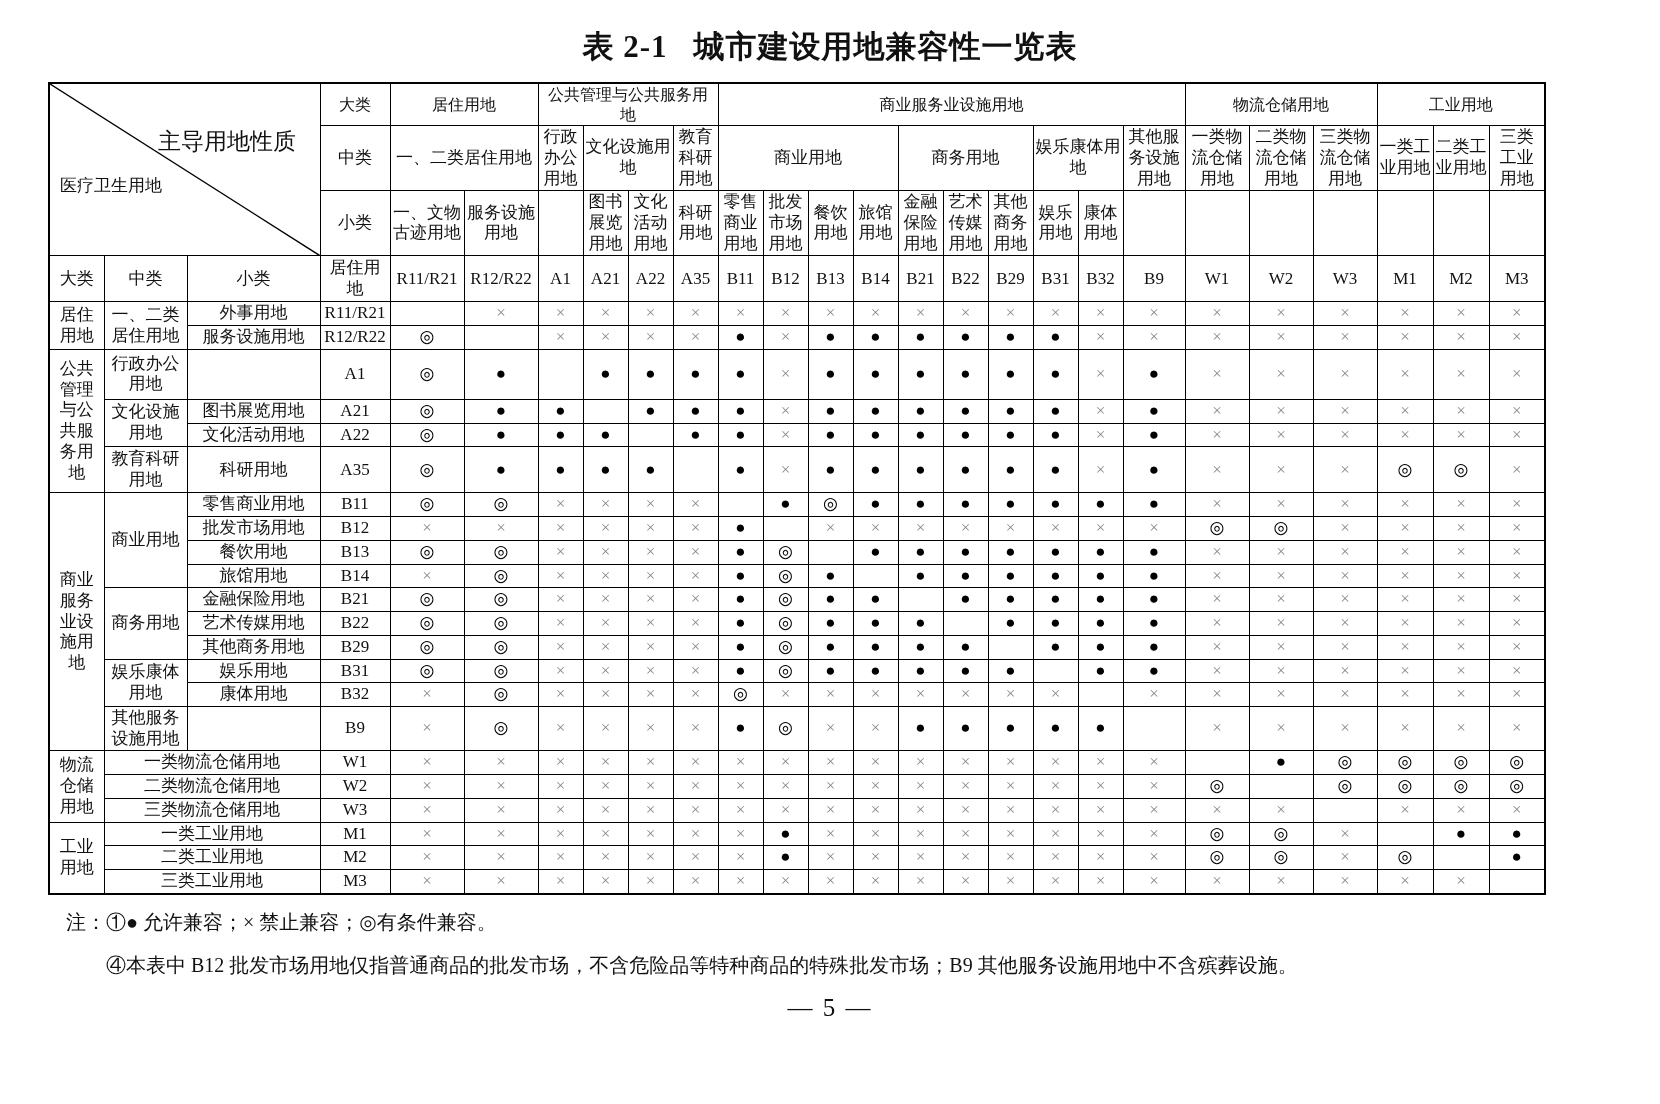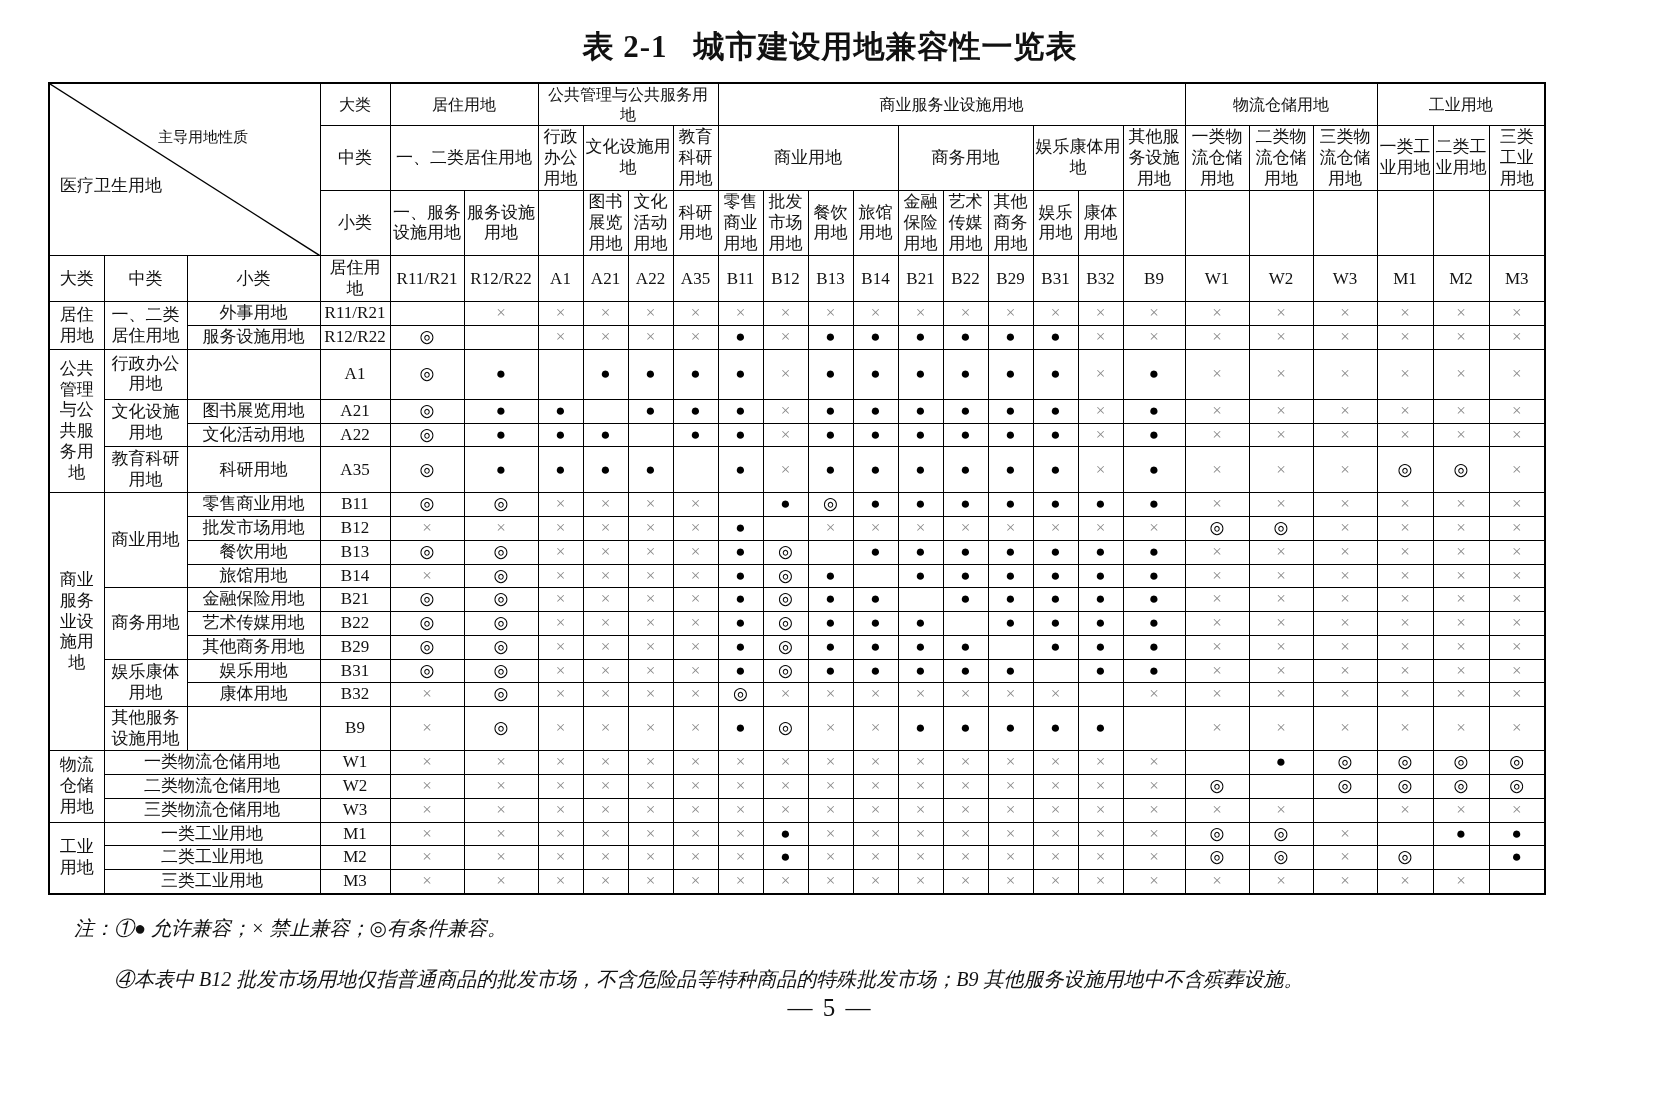--- a/index.html
+++ b/index.html
@@ -7,27 +7,27 @@
   .page{width:1660px;height:1036px;position:relative;background:#fff;overflow:hidden;}
   .title{width:100%;text-align:center;padding-top:26px;font-size:31px;font-weight:bold;letter-spacing:1px;}
   .title .tlabel{margin-right:26px;}
   table.compat{border-collapse:collapse;table-layout:fixed;margin:14px 0 0 48px;
     border:2px solid #000;}
   table.compat th,table.compat td{border:1px solid #000;text-align:center;vertical-align:middle;
     font-weight:normal;font-size:17px;line-height:1.22;padding:1px 2px;overflow:hidden;}
   table.compat tr.hr1 th{font-size:16px;}
   td.corner{position:relative;padding:0;}
   td.corner svg{position:absolute;top:0;left:0;width:100%;height:100%;}
-  .corner-tr{position:absolute;top:44px;left:108px;font-size:15px;white-space:nowrap;}
+  .corner-tr{position:absolute;top:44px;left:108px;font-size:23px;white-space:nowrap;}
   .corner-bl{position:absolute;top:92px;left:10px;font-size:17px;white-space:nowrap;}
   td.s-dot{font-size:12px;color:#000;}
   td.s-x{font-size:16px;color:#8a8a8a;}
   td.s-ring{font-size:16px;color:#000;}
   .notes{margin:10px 60px 0 58px;font-size:20px;line-height:35px;text-align:justify;}
-  .notes p{margin:16px;font-style:italic;}
+  .notes p{margin:8px;}
   .notes p.indent{text-indent:2em;}
   .pagenum{position:absolute;bottom:14px;left:0;width:100%;text-align:center;font-size:25px;letter-spacing:2px;}
 </style>
 </head>
 <body>
 
 <div class="page">
   <div class="title">
     <span class="tlabel">表 2-1</span><span>城市建设用地兼容性一览表</span>
   </div>
@@ -89,21 +89,21 @@
           <th colspan="1">其他服务设施用地</th>
           <th colspan="1">一类物流仓储用地</th>
           <th colspan="1">二类物流仓储用地</th>
           <th colspan="1">三类物流仓储用地</th>
           <th colspan="1">一类工业用地</th>
           <th colspan="1">二类工业用地</th>
           <th colspan="1">三类工业用地</th>
         </tr>
         <tr style="height:62px">
           <th>小类</th>
-          <th>一、服务设施用地</th>
+          <th>一、文物古迹用地</th>
           <th>服务设施用地</th>
           <th></th>
           <th>图书展览用地</th>
           <th>文化活动用地</th>
           <th>科研用地</th>
           <th>零售商业用地</th>
           <th>批发市场用地</th>
           <th>餐饮用地</th>
           <th>旅馆用地</th>
           <th>金融保险用地</th>

